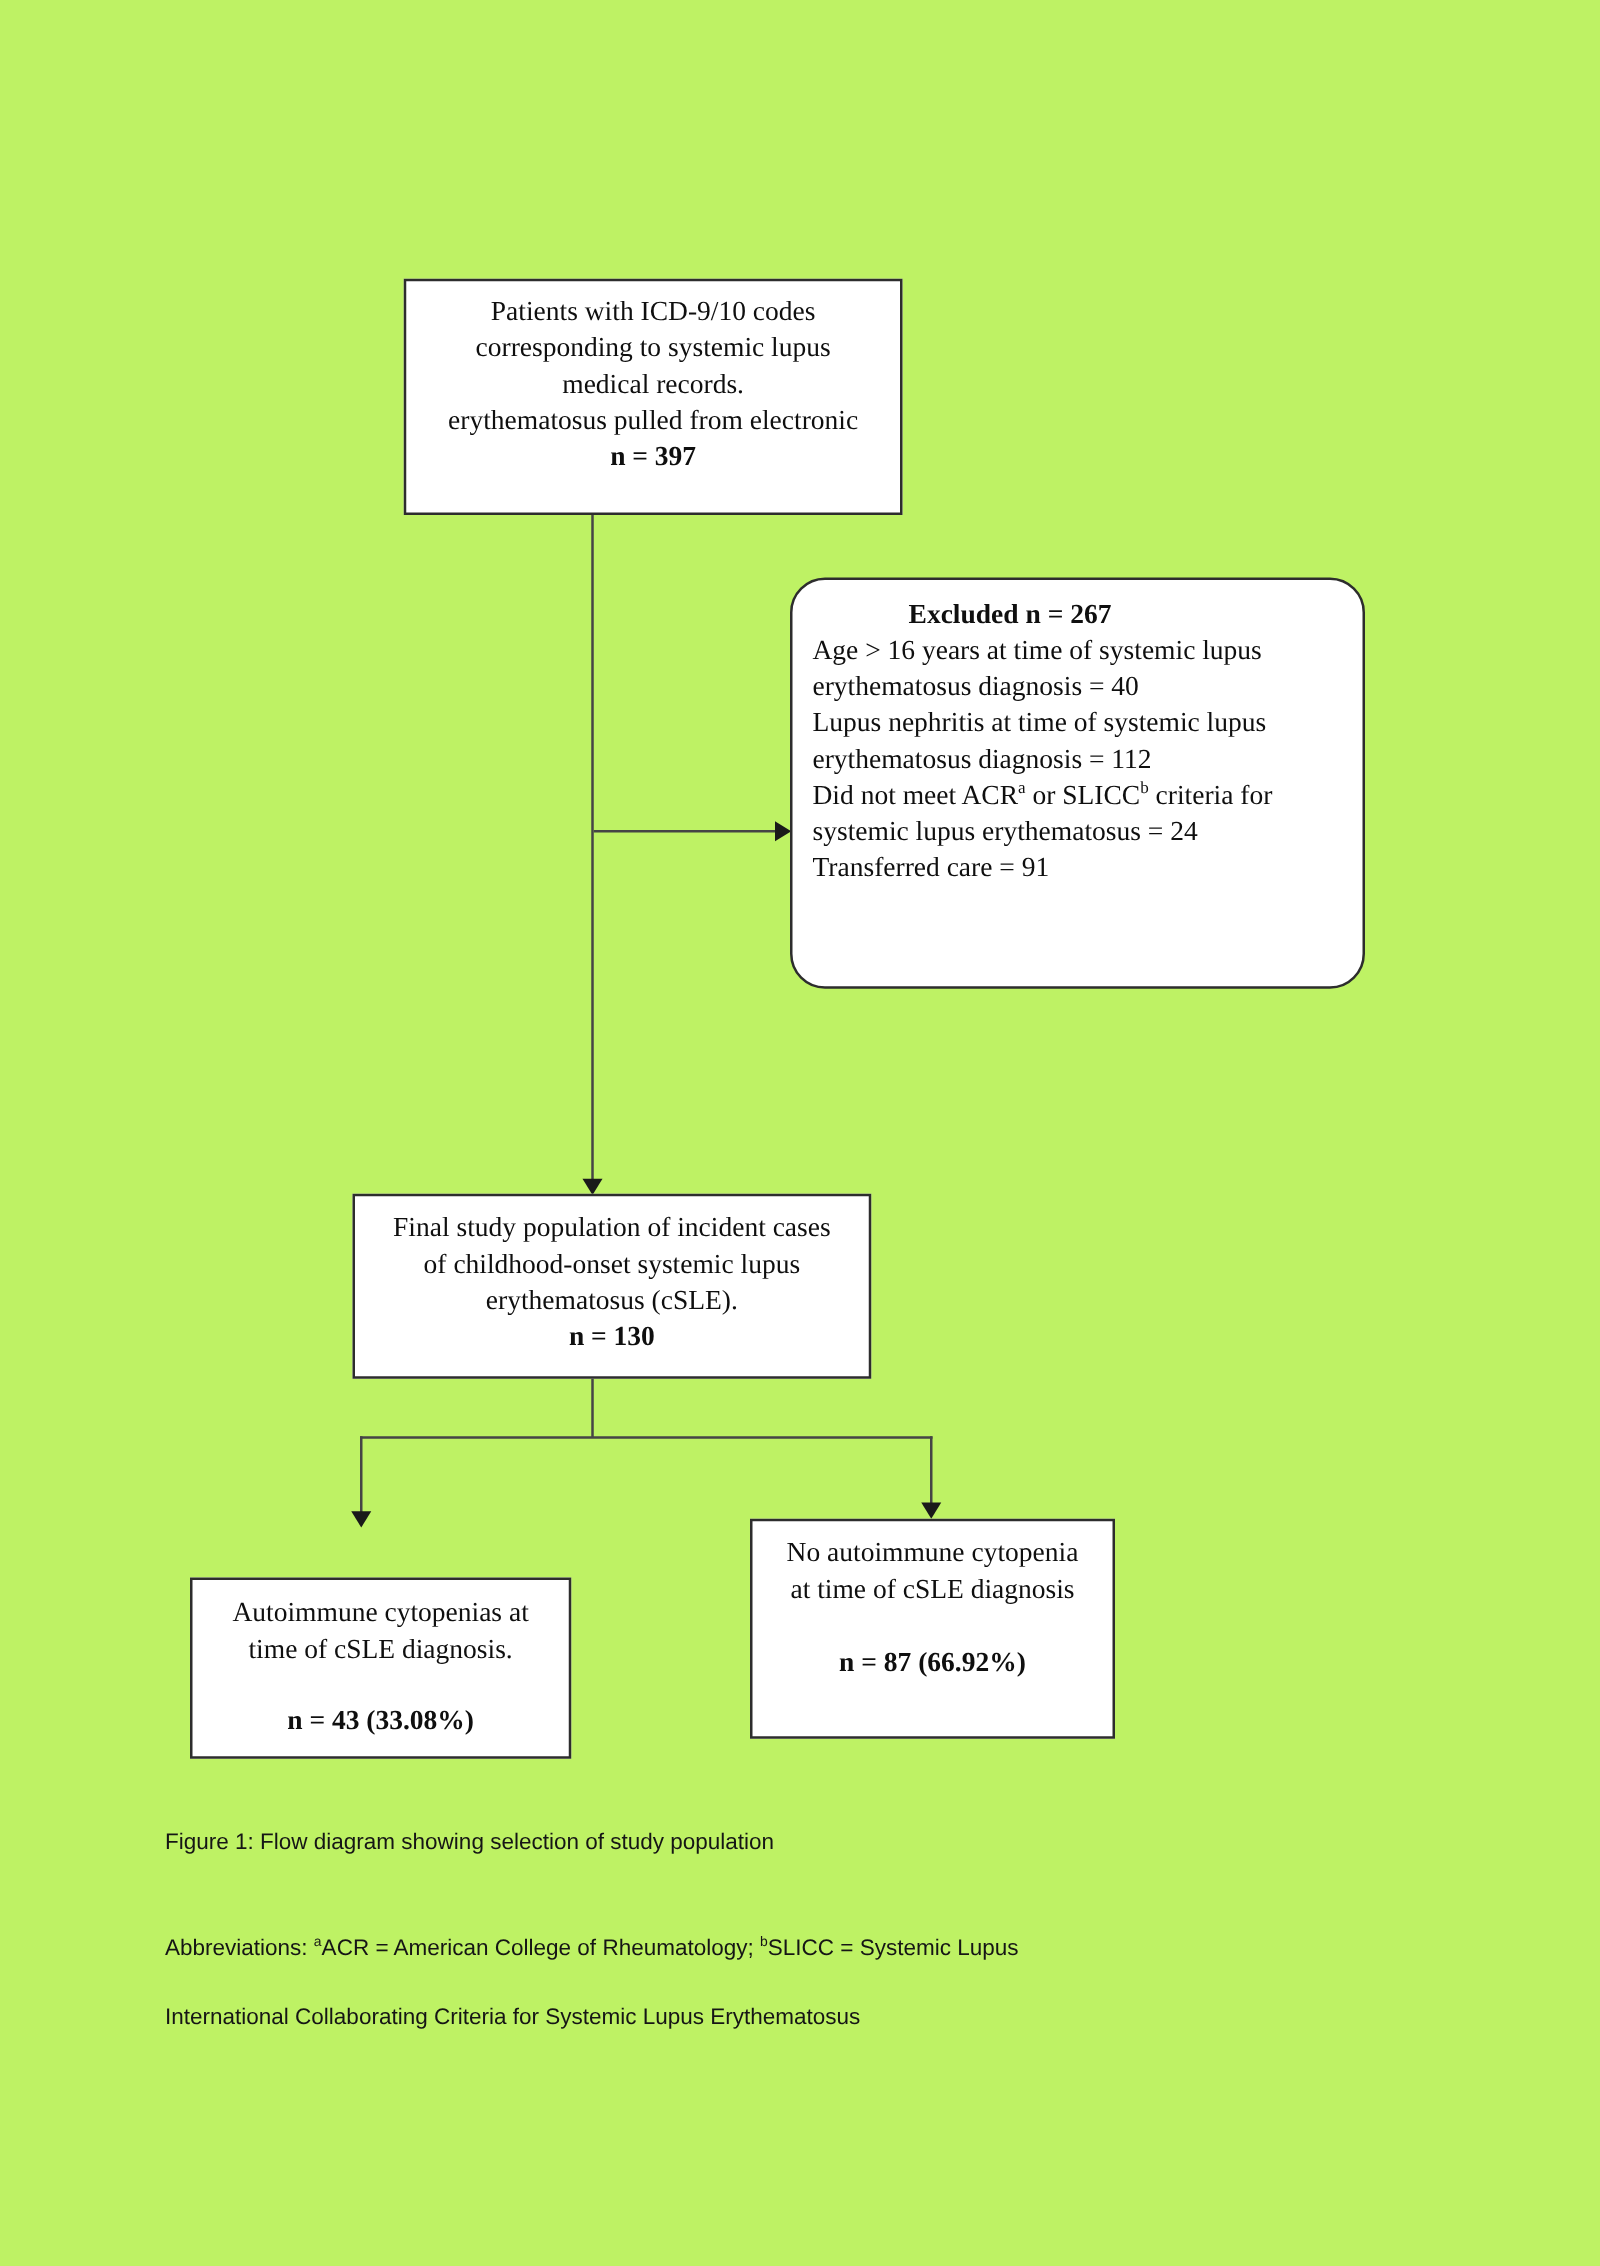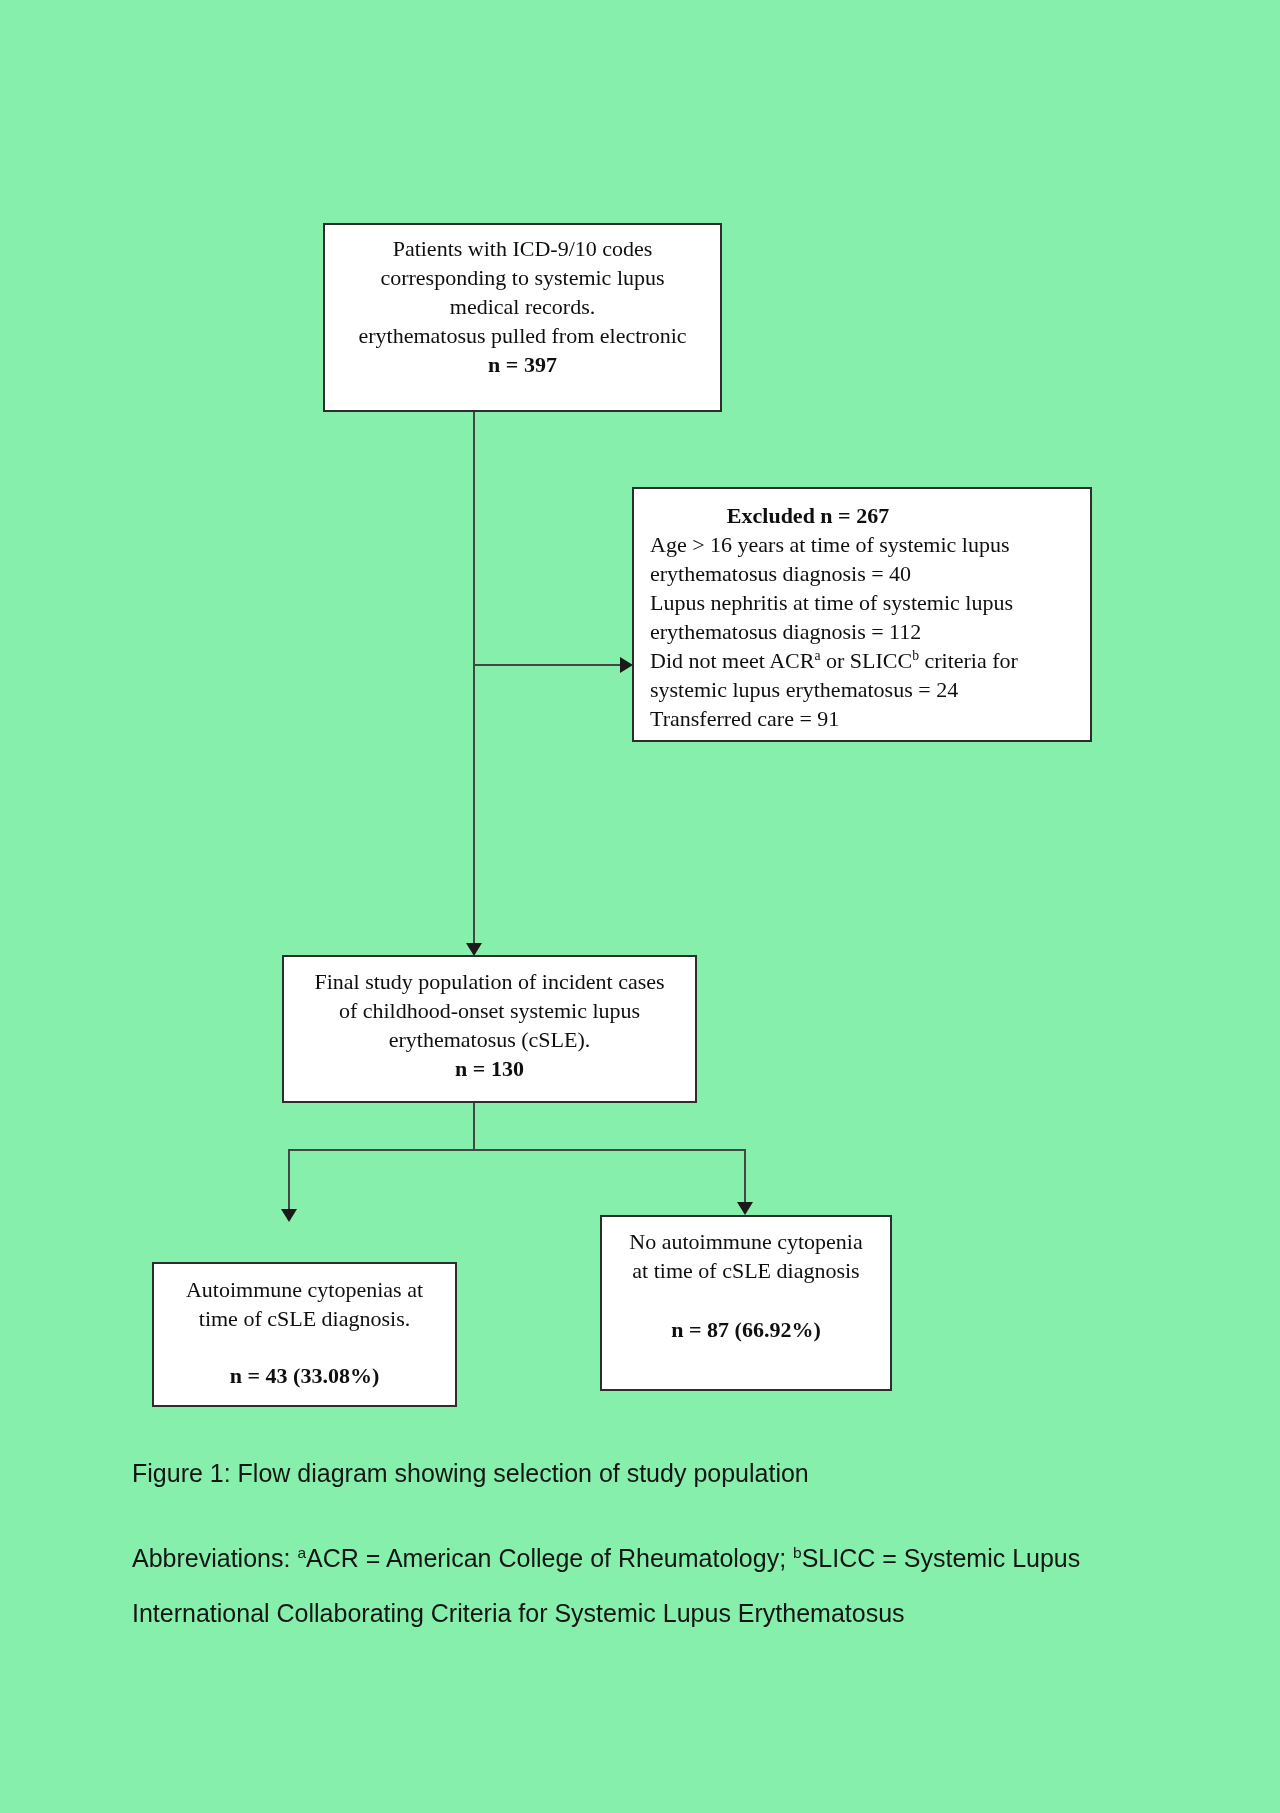--- a/index.html
+++ b/index.html
@@ -1,20 +1,20 @@
 <!DOCTYPE html>
 <html><head>
 <meta charset="utf-8">
 <style>
   html, body { margin: 0; padding: 0; background: #ffffff; }
   .page {
     position: relative;
     width: 1280px;
     height: 1813px;
-    background: #86efac;
+    background: #bef264;
     font-family: "Liberation Serif", serif;
     color: #0f0f0f;
     overflow: hidden;
   }
   .box {
     position: absolute;
     box-sizing: border-box;
     border: 2px solid #2d2d2d;
     background: #ffffff;
     font-size: 22px;
@@ -34,21 +34,21 @@
     border-top: 8px solid transparent;
     border-bottom: 8px solid transparent;
     border-left: 13px solid #1a1a1a;
   }
   .excluded-text { text-align: left; padding: 12px 14px 0 16px; }
   .excluded-title { font-weight: bold; text-align: center; padding-right: 110px; }
   sup { font-size: 0.62em; line-height: 0; }
   .sans {
     position: absolute;
     font-family: "Liberation Sans", sans-serif;
-    font-size: 25px;
+    font-size: 18px;
     line-height: 26px;
     white-space: nowrap;
     color: #151515;
   }
 </style>
 </head>
 <body>
 
 <div class="page">
 
@@ -59,21 +59,21 @@
     <div>erythematosus pulled from electronic</div>
     <div class="bold">n = 397</div>
   </div>
 
   <div class="vline" style="left:473px; top:412px; width:2px; height:532px;"></div>
   <div class="arrow-down" style="left:466px; top:943px;"></div>
 
   <div class="hline" style="left:475px; top:664px; width:146px; height:2px;"></div>
   <div class="arrow-right" style="left:620px; top:657px;"></div>
 
-  <div class="box excluded-text" style="left:632px; top:487px; width:460px; height:255px;">
+  <div class="box excluded-text" style="left:632px; top:462px; width:460px; height:329px;border-radius:28px;">
     <div class="excluded-title">Excluded n = 267</div>
     <div>Age &gt; 16 years at time of systemic lupus</div>
     <div>erythematosus diagnosis = 40</div>
     <div>Lupus nephritis at time of systemic lupus</div>
     <div>erythematosus diagnosis = 112</div>
     <div><span>Did not meet ACR</span><sup>a</sup><span> or SLICC</span><sup>b</sup><span> criteria for</span></div>
     <div>systemic lupus erythematosus = 24</div>
     <div>Transferred care = 91</div>
   </div>
 

